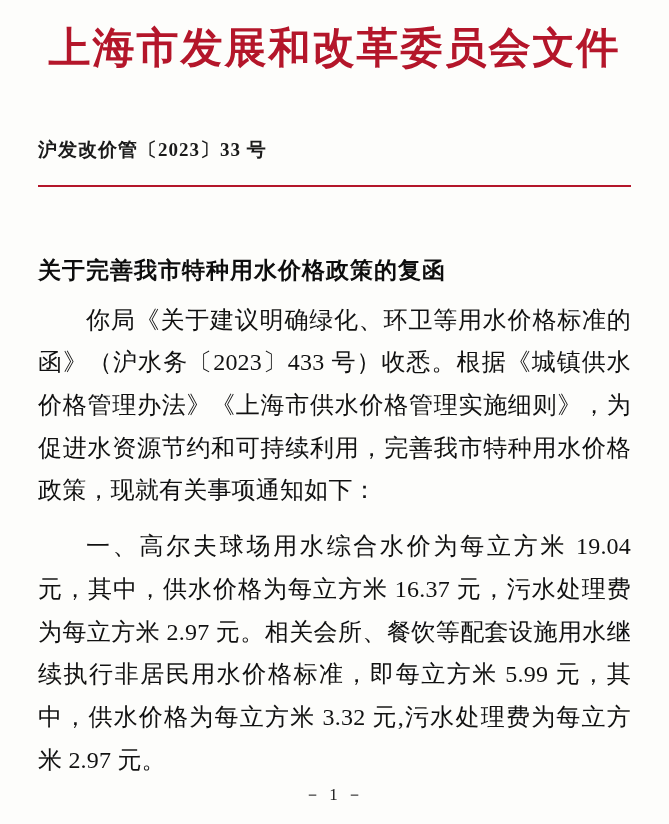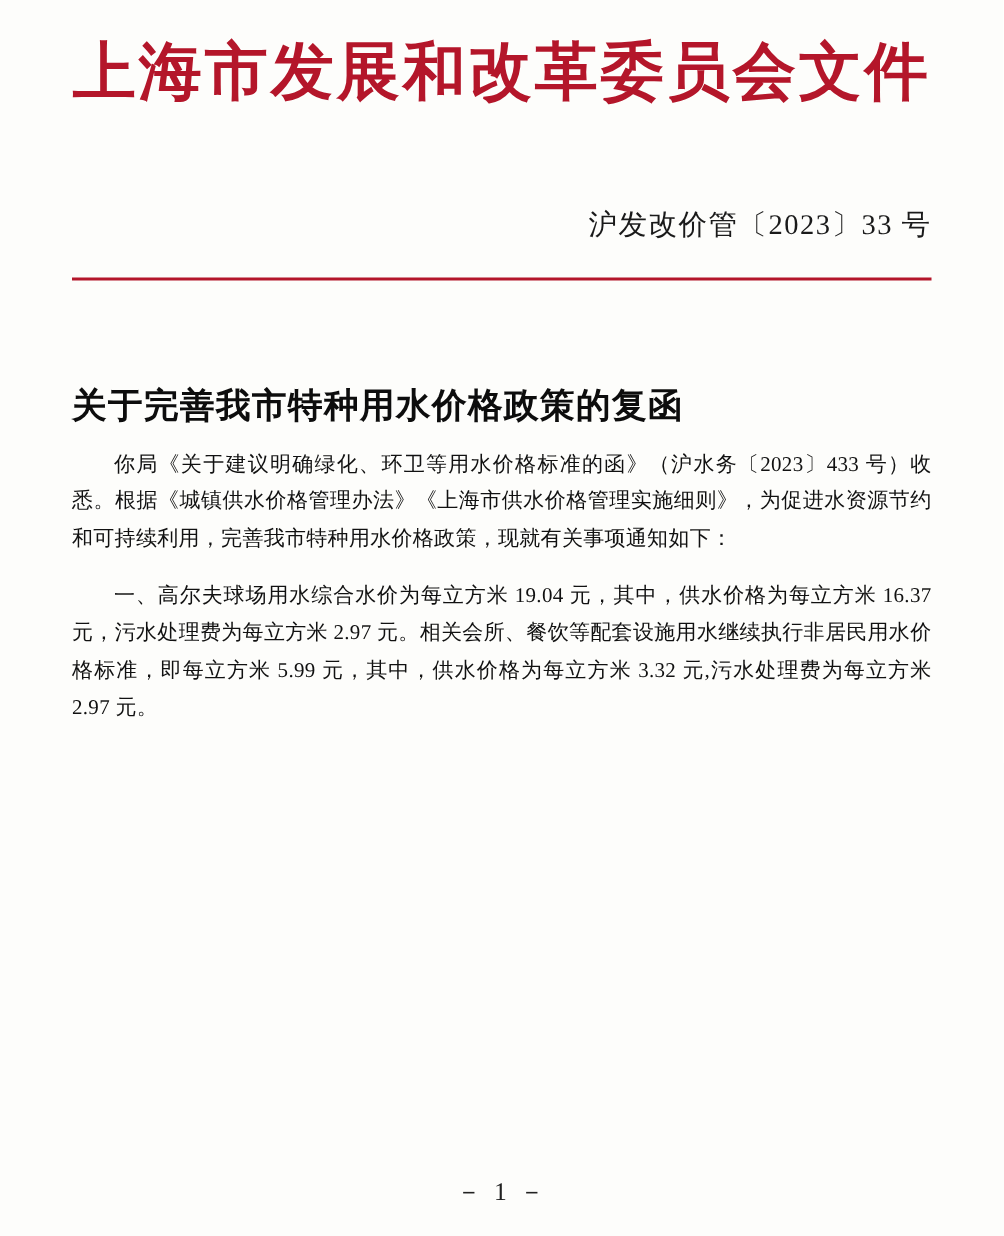--- a/index.html
+++ b/index.html
@@ -12,42 +12,43 @@
     height: 824px;
     overflow: hidden;
     font-family: "Liberation Serif", "DejaVu Serif", serif;
     color: #111111;
   }
   .page {
     position: relative;
     width: 669px;
     height: 824px;
     box-sizing: border-box;
-    padding: 0 48px;
+    padding: 0 38px;
     background: #fdfdfb;
   }
   .doc-title {
     margin: 0;
     padding-top: 22px;
     text-align: center;
     color: #b4162a;
     font-family: "DejaVu Serif", "Liberation Serif", serif;
     font-weight: bold;
     font-size: 42px;
     letter-spacing: 2px;
     line-height: 1.25;
     white-space: nowrap;
   }
   .doc-number {
     margin: 0;
     padding-top: 62px;
-    text-align: right;
+    text-align: left;
     font-size: 19px;
     letter-spacing: 1px;
     color: #1a1a1a;
+    font-weight: bold;
   }
   .red-rule {
     margin: 22px 0 0 0;
     height: 2px;
     background: #b4162a;
     border: 0;
     width: 100%;
   }
   .subject {
     margin: 0;
@@ -60,21 +61,21 @@
   }
   .addressee {
     margin: 0;
     padding-top: 52px;
     font-size: 20.5px;
     letter-spacing: 0.5px;
   }
   .body-para {
     margin: 0;
     padding-top: 13px;
-    font-size: 14px;
+    font-size: 24px;
     line-height: 1.78;
     text-align: justify;
     text-justify: inter-ideograph;
     text-indent: 2em;
     letter-spacing: 0.2px;
   }
   .page-number {
     position: absolute;
     left: 0;
     right: 0;

